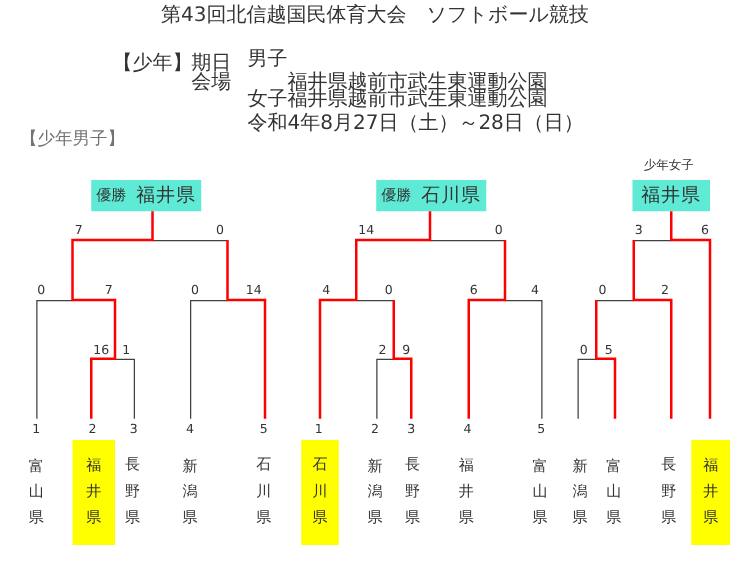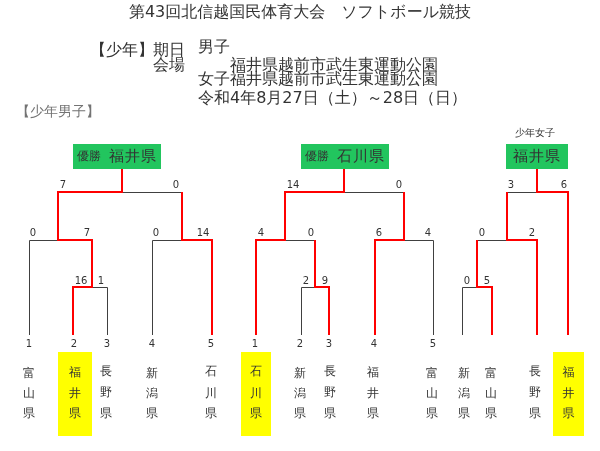--- a/index.html
+++ b/index.html
@@ -11,21 +11,21 @@
     .abs { position: absolute; white-space: nowrap; }
     .title {
       left: 0; width: 600px; top: 2px; text-align: center;
       font-family: "DejaVu Sans", "Liberation Sans", sans-serif;
       font-size: 16px; line-height: 20px; color: #333;
     }
     .info { font-family: "DejaVu Sans", "Liberation Sans", sans-serif; font-size: 16px; line-height: 14px; color: #333; }
     .section { font-size: 14px; line-height: 18px; color: #737373; }
     .sub { font-family: "DejaVu Sans", "Liberation Sans", sans-serif; font-size: 10px; line-height: 12px; color: #333; }
     .champ {
-      background: #22c55e; height: 25px; top: 144px;
+      background: #5eead4; height: 25px; top: 144px;
       display: flex; align-items: center; justify-content: center; gap: 8px;
     }
     .champ .lbl { font-family: "DejaVu Sans", "Liberation Sans", sans-serif; font-size: 12px; color: #333; }
     .champ .tm { font-size: 15px; color: #333; letter-spacing: 1px; }
     .score {
       font-size: 10px; line-height: 12px; color: #333; transform: translateX(-50%);
       font-family: "DejaVu Sans", "Liberation Sans", sans-serif;
     }
     .seed {
       font-size: 10px; line-height: 12px; color: #333; transform: translateX(-50%); top: 338px;

